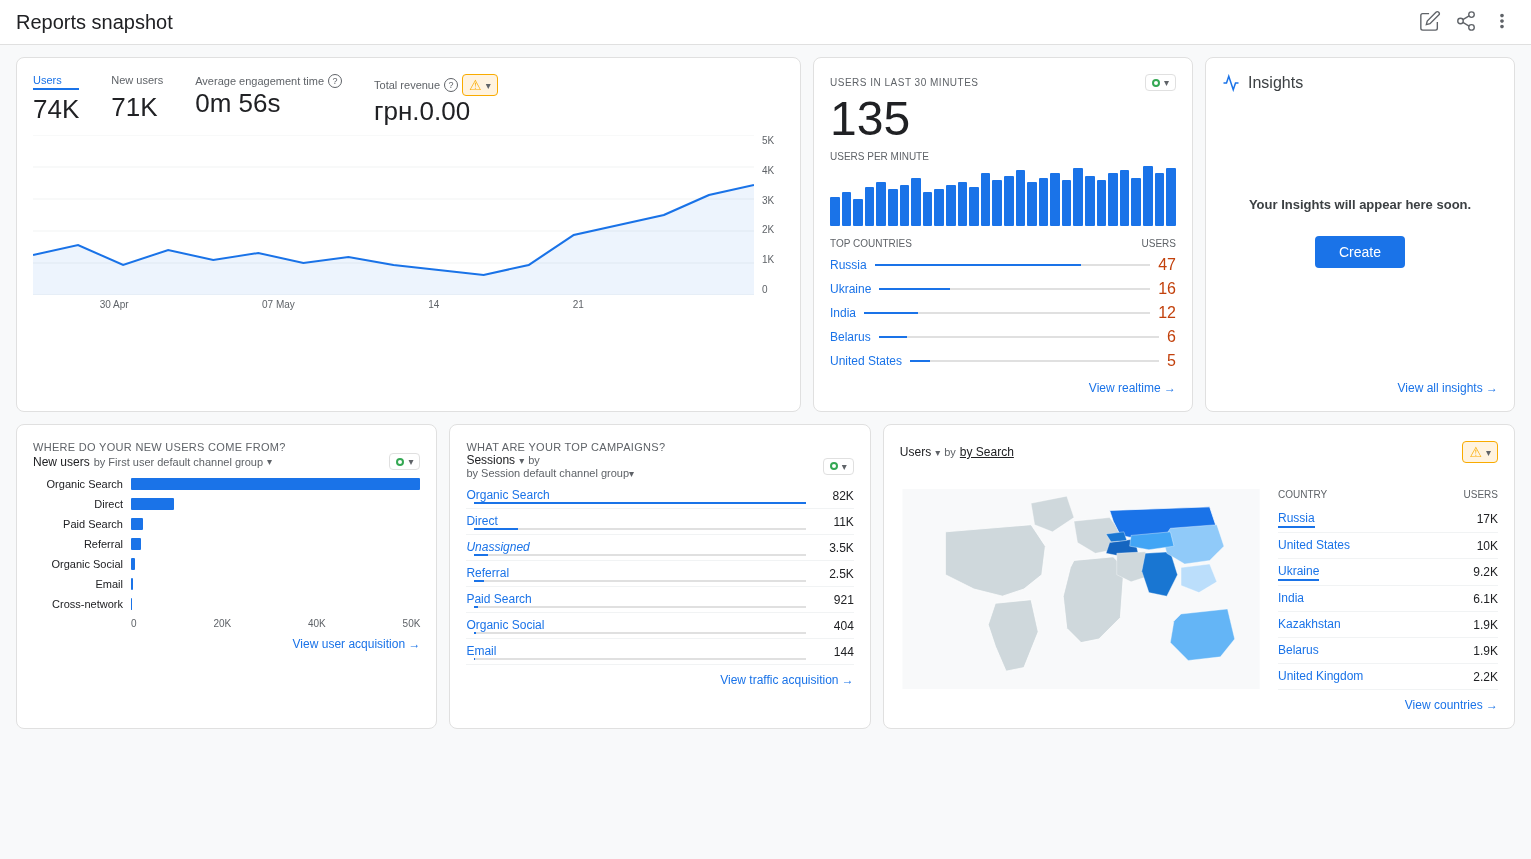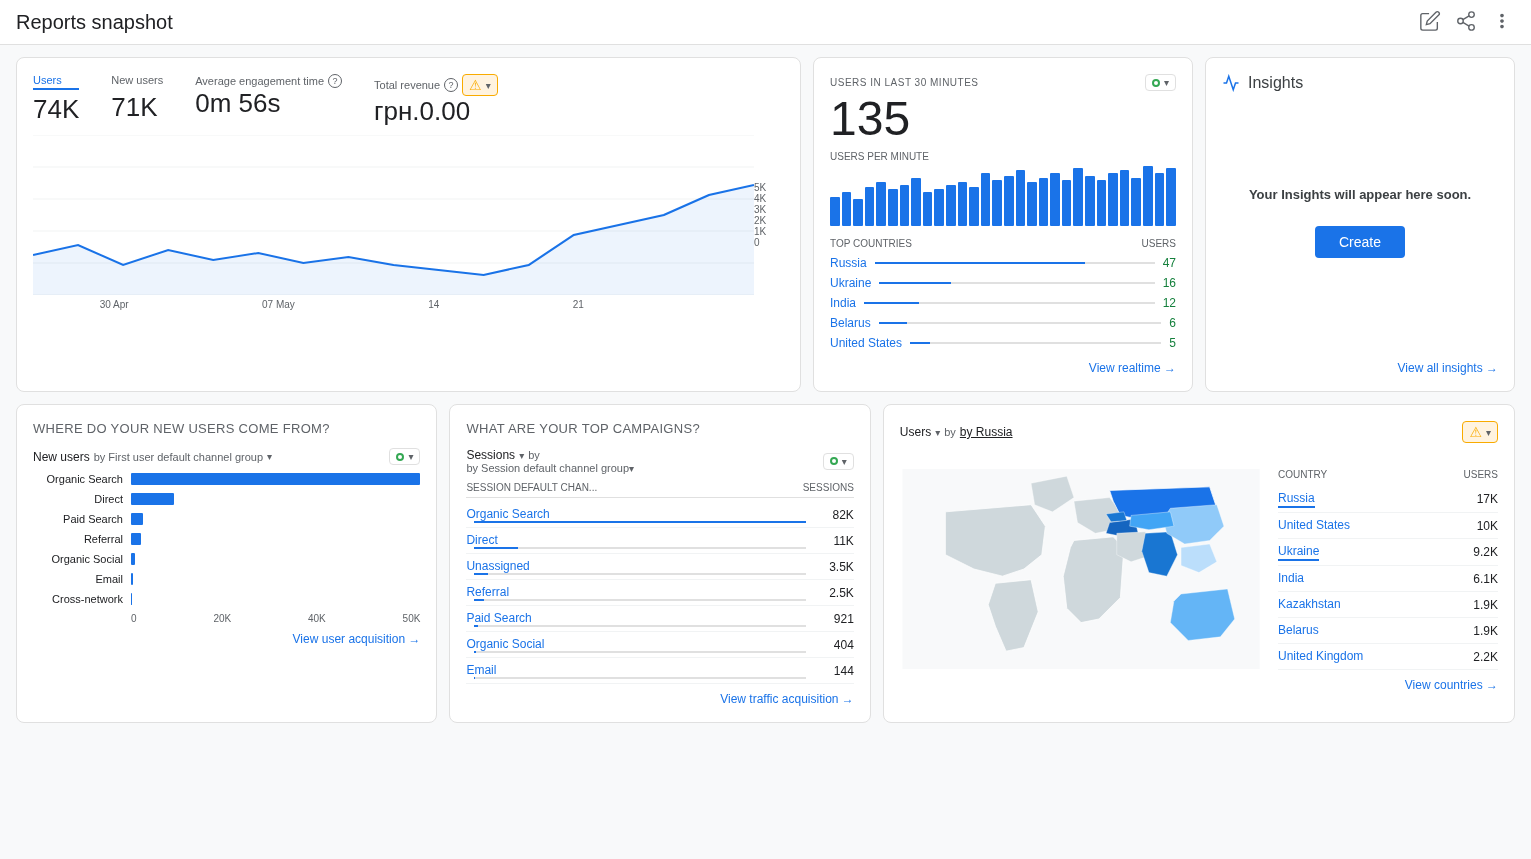--- a/index.html
+++ b/index.html
@@ -24,55 +24,55 @@
     .metric-label.no-underline { color: #5f6368; border-bottom: none; }
     .metric-value { font-size: 26px; font-weight: 400; color: #202124; }
     .metric-help { display: flex; align-items: center; gap: 4px; }
     .metric-help-label { font-size: 11px; color: #5f6368; }
     .help-icon { width: 14px; height: 14px; border-radius: 50%; border: 1px solid #5f6368; display: inline-flex; align-items: center; justify-content: center; font-size: 9px; color: #5f6368; cursor: pointer; }
     .warn-badge { background: #fff3e0; border: 1px solid #f9ab00; border-radius: 4px; padding: 2px 6px; display: flex; align-items: center; gap: 4px; cursor: pointer; font-size: 11px; }
     .warn-icon { color: #f9ab00; font-size: 14px; }
     
     .chart-container { position: relative; height: 180px; margin-top: 8px; }
     
-    .chart-labels-right { position: absolute; right: 0; top: 0; height: 160px; display: flex; flex-direction: column; justify-content: center; font-size: 10px; color: #5f6368; padding: 0 0; width: 30px; }
+    .chart-labels-right { position: absolute; right: 0; top: 0; height: 160px; display: flex; flex-direction: column; justify-content: space-between; font-size: 10px; color: #5f6368; padding: 0 8px; width: 30px; }
     
     .chart-svg { position: absolute; left: 0; top: 0; width: calc(100% - 30px); height: 160px; }
     
     .chart-x-labels { display: flex; justify-content: space-around; margin-top: 4px; font-size: 10px; color: #5f6368; padding-left: 0; }
     
     
     .realtime-header { display: flex; justify-content: space-between; align-items: center; margin-bottom: 4px; }
     .realtime-label { font-size: 10px; color: #5f6368; text-transform: uppercase; letter-spacing: 0.5px; }
     .realtime-value { font-size: 48px; font-weight: 300; color: #202124; line-height: 1; }
     .per-minute-label { font-size: 10px; color: #5f6368; text-transform: uppercase; margin-top: 8px; margin-bottom: 4px; }
     
     .bar-chart { display: flex; align-items: flex-end; height: 60px; gap: 2px; }
     .bar-chart .bar { background: #1a73e8; border-radius: 1px; flex: 1; min-width: 4px; }
     
     .countries-header { display: flex; justify-content: space-between; font-size: 10px; color: #5f6368; text-transform: uppercase; margin-top: 12px; margin-bottom: 4px; }
     .country-row { display: flex; align-items: center; justify-content: space-between; padding: 3px 0; }
     .country-name { font-size: 12px; color: #1a73e8; cursor: pointer; text-decoration: none; }
     .country-bar-wrap { flex: 1; margin: 0 8px; height: 2px; background: #e0e0e0; }
     .country-bar { height: 2px; background: #1a73e8; }
-    .country-count { font-size: 12px; color: #15803d; }
+    .country-count { font-size: 16px; color: #c2410c; }
     .view-link { display: flex; align-items: center; gap: 4px; color: #1a73e8; font-size: 12px; cursor: pointer; margin-top: 8px; justify-content: flex-end; }
     
     
     .insights-header { display: flex; align-items: center; gap: 8px; }
     .insights-title { font-size: 16px; font-weight: 500; }
     .insights-desc { font-size: 13px; color: #5f6368; text-align: center; line-height: 1.6; margin-bottom: 8px; }
     .insights-learn { color: #1a73e8; cursor: pointer; }
     .create-btn { background: #1a73e8; color: #fff; border: none; border-radius: 4px; padding: 8px 24px; font-size: 14px; cursor: pointer; display: block; margin: 16px auto 0; }
     .insights-title-bold { font-weight: 600; text-align: center; display: block; margin-bottom: 8px; }
     
     
     .bottom-row { display: grid; grid-template-columns: 1fr 1fr 1.5fr; gap: 12px; }
     
-    .section-title { font-size: 13px; color: #5f6368; font-weight: 500; text-transform: uppercase; letter-spacing: 0.3px; margin-bottom: 12px; }
+    .section-title { font-size: 11px; color: #5f6368; font-weight: 500; text-transform: uppercase; letter-spacing: 0.3px; }
     
     .card-inner-header { display: flex; justify-content: space-between; align-items: center; margin-bottom: 4px; }
     
     .dropdown-label { font-size: 12px; color: #202124; display: flex; align-items: center; gap: 4px; cursor: pointer; }
     .dropdown-arrow { font-size: 10px; color: #5f6368; }
     
     .status-badge { display: flex; align-items: center; gap: 4px; border: 1px solid #e0e0e0; border-radius: 4px; padding: 2px 6px; cursor: pointer; }
     .status-dot { width: 8px; height: 8px; border-radius: 50%; }
     .status-dot.green { border: 2px solid #34a853; background: transparent; }
     
@@ -393,45 +393,41 @@
           <span style="font-size:11px;color:#5f6368;display:flex;align-items:center;">
             <span>by Session default channel group</span>
             <span class="dropdown-arrow">▾</span>
           </span>
         </div>
         <div class="status-badge">
           <div class="status-dot green"></div>
           <span class="dropdown-arrow">▾</span>
         </div>
       </div>
-      <div class="sessions-header-row" style="margin-top:8px;">
-        <span>SESSION DEFAULT CHAN...</span>
-        <span>SESSIONS</span>
-      </div>
       <div id="sessions-list">
           <div class="session-row">
     <div style="flex:1;">
       <span class="session-name">Organic Search</span>
       <div class="session-bar-wrap">
         <div class="session-bar" style="width:100%"></div>
       </div>
     </div>
     <span class="session-count">82K</span>
   </div>
           <div class="session-row">
     <div style="flex:1;">
       <span class="session-name">Direct</span>
       <div class="session-bar-wrap">
         <div class="session-bar" style="width:13%"></div>
       </div>
     </div>
     <span class="session-count">11K</span>
   </div>
           <div class="session-row">
-    <div style="flex:1;">
+    <div style="flex:1;font-style:italic;">
       <span class="session-name">Unassigned</span>
       <div class="session-bar-wrap">
         <div class="session-bar" style="width:4%"></div>
       </div>
     </div>
     <span class="session-count">3.5K</span>
   </div>
           <div class="session-row">
     <div style="flex:1;">
       <span class="session-name">Referral</span>
@@ -474,21 +470,21 @@
       </div>
     </div>
 
     <div class="card">
       <div class="card-inner-header">
         <div style="display:flex;align-items:center;gap:4px;">
           <span style="font-size:12px;color:#202124;display:flex;align-items:center;gap:4px;">
             <span>Users</span>
             <span class="dropdown-arrow">▾</span>
             <span style="font-size:11px;color:#5f6368;">by</span>
-            <span style="font-size:12px;color:#202124;text-decoration:underline;">by Russia</span>
+            <span style="font-size:12px;color:#202124;text-decoration:underline;">by Search</span>
           </span>
         </div>
         <div class="warn-badge">
           <span class="warn-icon">⚠</span>
           <span class="dropdown-arrow">▾</span>
         </div>
       </div>
       <div class="map-table">
         <div class="map-area">
           

